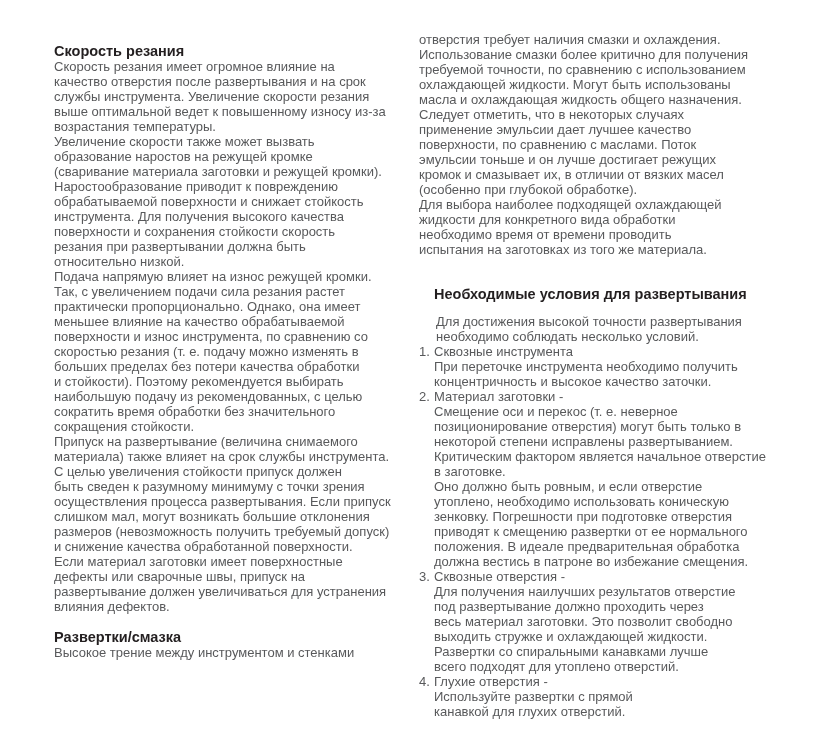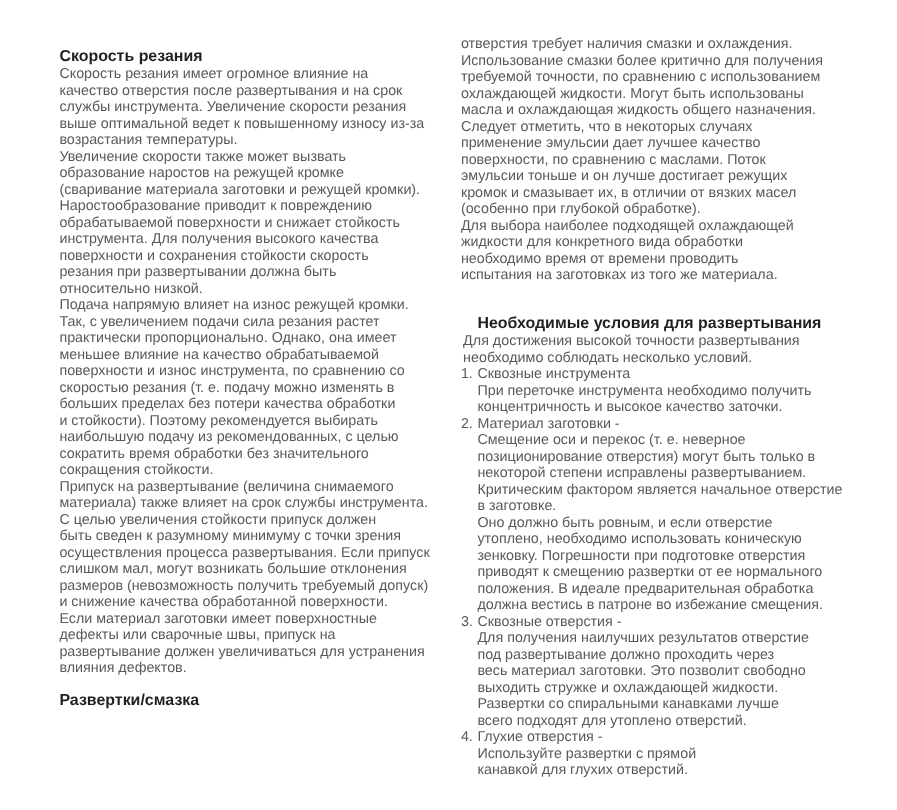--- a/index.html
+++ b/index.html
@@ -23,22 +23,22 @@
     font-size:14.5px;line-height:15px;font-weight:700;
     color:#231f20;
   }
   .doc-section:first-child .heading{margin-top:0;}
   .body{
     margin:0;
     font-size:13px;line-height:15px;
     color:#58595b;
     white-space:pre;
   }
-  .col-right .heading{margin:30px 0 0 15px;}
-  .col-right .intro{margin-left:2px;}
+  .col-right .heading{margin:30px 0 12px 15px;}
+  .col-right .intro{margin-left:17px;}
   .num-list{margin:0;padding:0;}
   .list-item{
     position:relative;
     padding-left:15px;
     font-size:13px;line-height:15px;color:#58595b;
   }
   .list-item .num{position:absolute;left:0;top:0;white-space:pre;}
   .list-item .item-text{display:block;white-space:pre;}
 </style>
 </head>
@@ -91,20 +91,21 @@
 размеров (невозможность получить требуемый допуск)
 и снижение качества обработанной поверхности.
 Если материал заготовки имеет поверхностные
 дефекты или сварочные швы, припуск на
 развертывание должен увеличиваться для устранения
 влияния дефектов.</p>
     </section>
 
     <section class="doc-section">
       <h2 class="heading">Развертки/смазка</h2>
+      <p class="body">Высокое трение между инструментом и стенками</p>
     </section>
 
   </div>
 
   <div class="col col-right">
 
     <p class="body">отверстия требует наличия смазки и охлаждения.
 Использование смазки более критично для получения
 требуемой точности, по сравнению с использованием
 охлаждающей жидкости. Могут быть использованы

